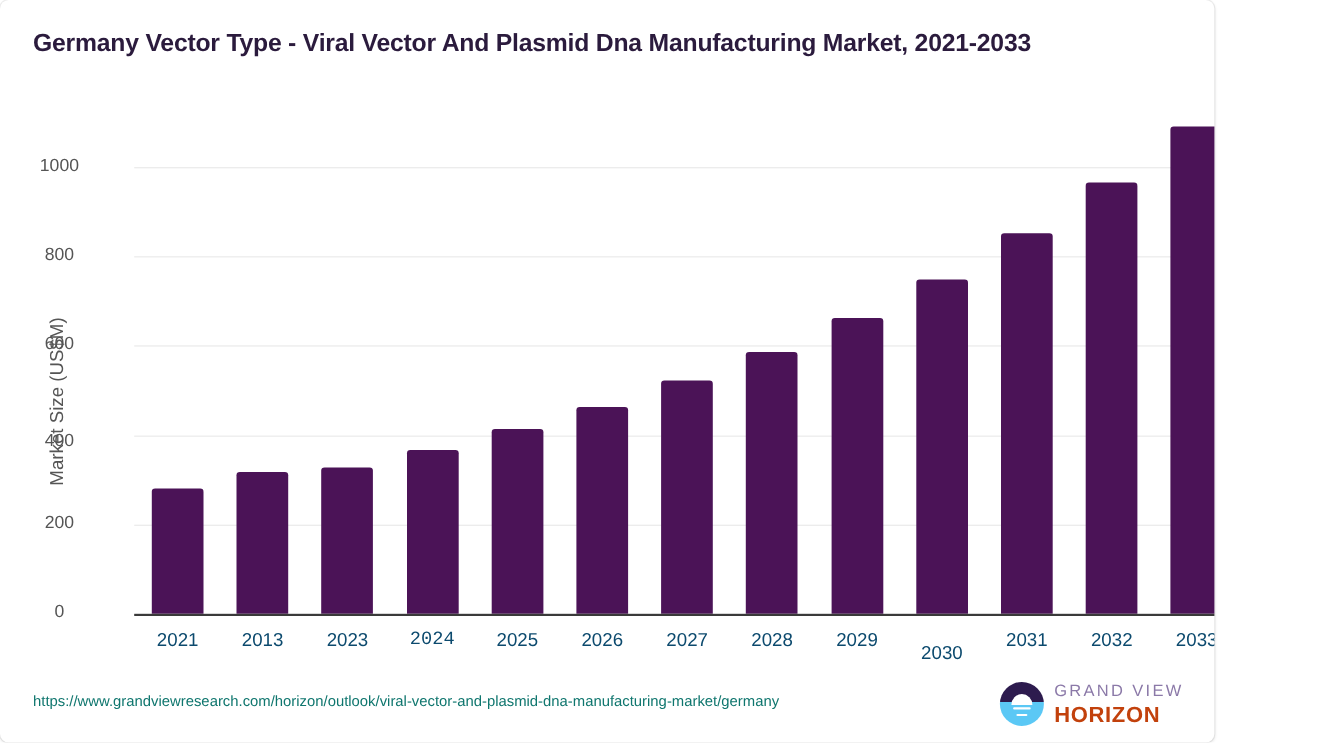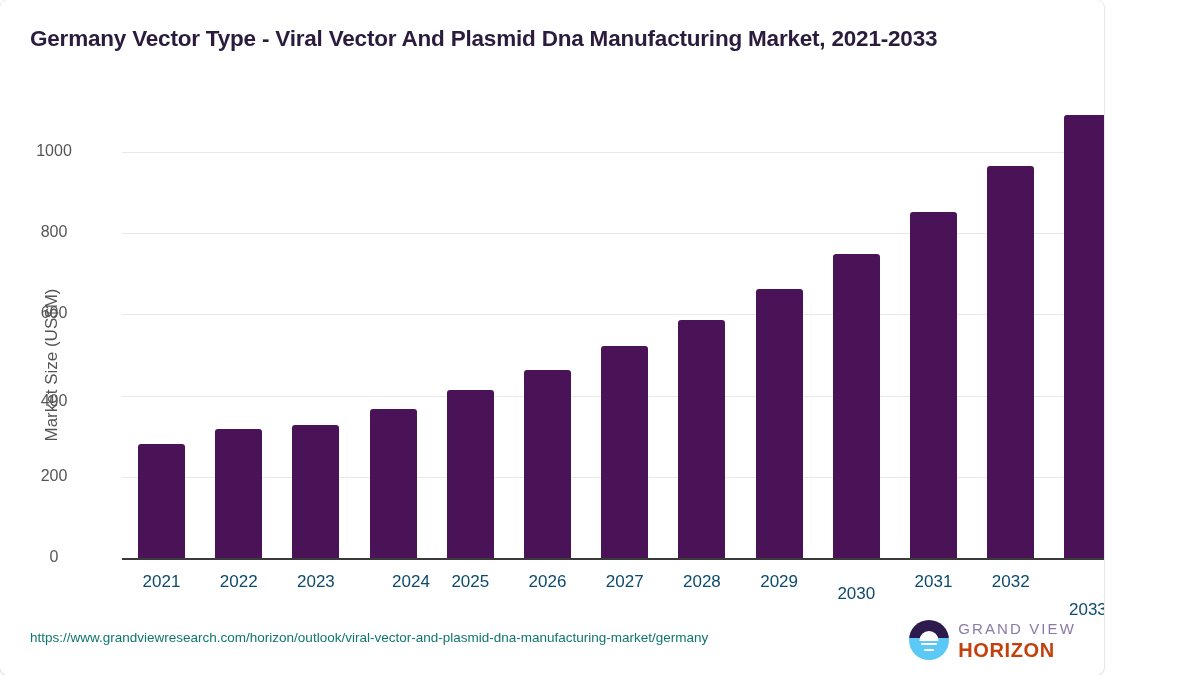--- a/index.html
+++ b/index.html
@@ -189,32 +189,32 @@
         <div class="bar" title="2028: 587" style="left: 678.4px; width: 47px; height: 238.322px; top: 319.678px; background: rgb(75, 19, 87);"></div>
         <div class="bar" title="2029: 663" style="left: 755.6px; width: 47px; height: 269.178px; top: 288.822px; background: rgb(75, 19, 87);"></div>
         <div class="bar" title="2030: 750" style="left: 832.8px; width: 47px; height: 304.5px; top: 253.5px; background: rgb(75, 19, 87);"></div>
         <div class="bar" title="2031: 851" style="left: 910px; width: 47px; height: 345.506px; top: 212.494px; background: rgb(75, 19, 87);"></div>
         <div class="bar" title="2032: 965" style="left: 987.2px; width: 47px; height: 391.79px; top: 166.21px; background: rgb(75, 19, 87);"></div>
         <div class="bar" title="2033: 1092" style="left: 1064.4px; width: 47px; height: 443.352px; top: 114.648px; background: rgb(75, 19, 87);"></div>
       </div>
     <div class="axis-baseline"></div>
     <div id="xticks">
         <div class="xtick-label" style="left: 116.5px;">2021</div>
-        <div class="xtick-label" style="left: 193.7px;">2022</div>
+        <div class="xtick-label" style="left: 193.7px;">2013</div>
         <div class="xtick-label" style="left: 270.9px;">2023</div>
-        <div class="xtick-label" style="left: 366px;">2024</div>
+        <div class="xtick-label" style="left: 348px; font-family: Liberation Mono, monospace;">2024</div>
         <div class="xtick-label" style="left: 425.3px;">2025</div>
         <div class="xtick-label" style="left: 502.5px;">2026</div>
         <div class="xtick-label" style="left: 579.7px;">2027</div>
         <div class="xtick-label" style="left: 656.9px;">2028</div>
         <div class="xtick-label" style="left: 734.1px;">2029</div>
         <div class="xtick-label" style="left: 811.3px; margin-top: 12px;">2030</div>
         <div class="xtick-label" style="left: 888.5px;">2031</div>
         <div class="xtick-label" style="left: 965.7px;">2032</div>
-        <div class="xtick-label" style="left: 1042.9px; margin-top: 28px;">2033</div>
+        <div class="xtick-label" style="left: 1042.9px;">2033</div>
       </div>
   </div>
 
   <div class="source-url">https://www.grandviewresearch.com/horizon/outlook/viral-vector-and-plasmid-dna-manufacturing-market/germany</div>
 
   <div class="logo">
     <div class="logo-mark">
       <div class="dome"></div>
       <div class="bar1"></div>
       <div class="bar2"></div>

